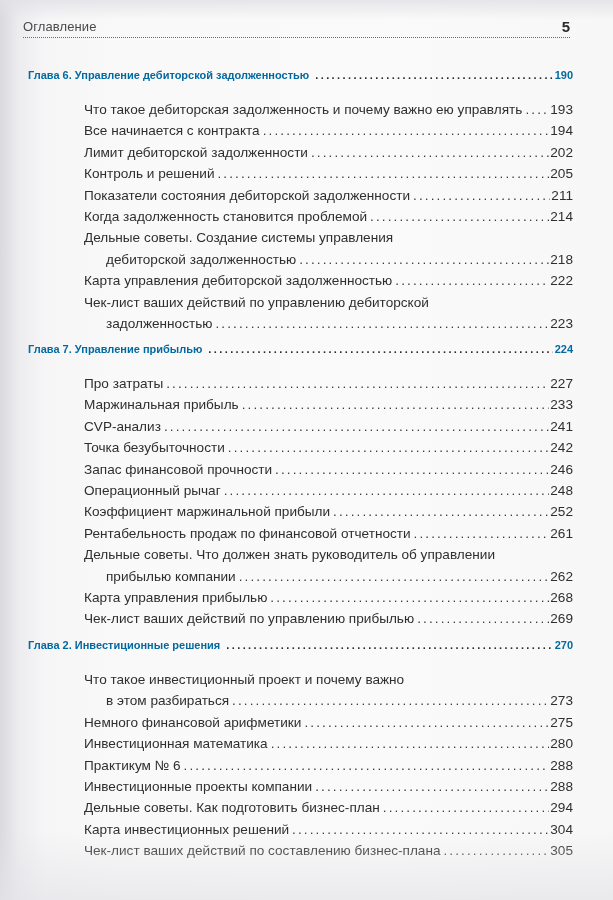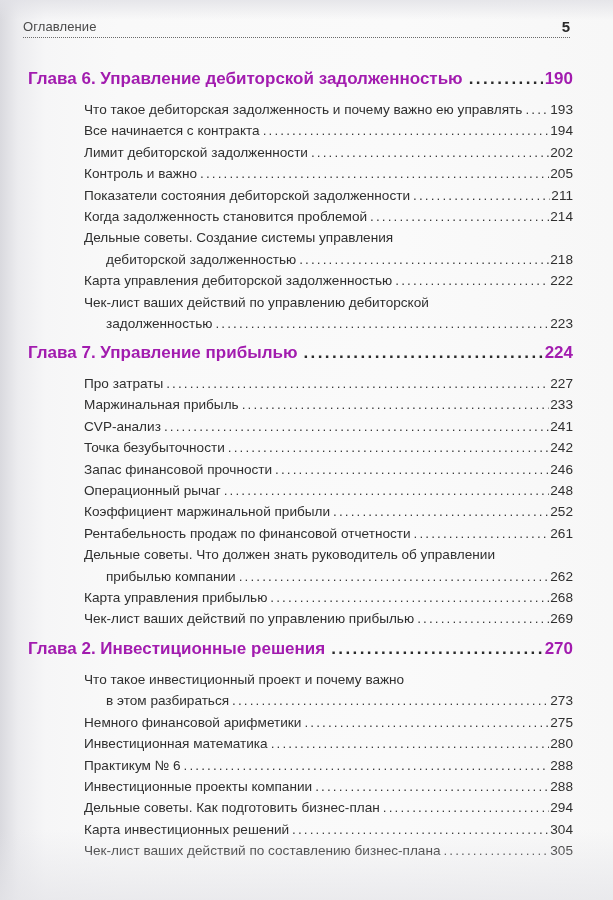--- a/index.html
+++ b/index.html
@@ -65,23 +65,23 @@
       position: absolute;
       left: 28px;
       width: 545px;
     }
     .row {
       display: flex;
       align-items: baseline;
       white-space: nowrap;
     }
     .chapter-title-row {
-      font-size: 17px;
+      font-size: 11px;
       font-weight: bold;
-      color: #a21caf;
+      color: #0369a1;
       height: 22px;
     }
     .chapter-title-row .leader {
       flex: 1;
       overflow: hidden;
       margin: 0 2px 0 6px;
       letter-spacing: 2.4px;
       color: #2a2a2a;
     }
     .chapter-title-row .leader::before {
@@ -159,21 +159,21 @@
         </div>
         <div class="entry">
           <div class="row">
             <span>Лимит дебиторской задолженности</span>
             <span class="leader"></span>
             <span class="pg">202</span>
           </div>
         </div>
         <div class="entry">
           <div class="row">
-            <span>Контроль и важно</span>
+            <span>Контроль и решений</span>
             <span class="leader"></span>
             <span class="pg">205</span>
           </div>
         </div>
         <div class="entry">
           <div class="row">
             <span>Показатели состояния дебиторской задолженности</span>
             <span class="leader"></span>
             <span class="pg">211</span>
           </div>

